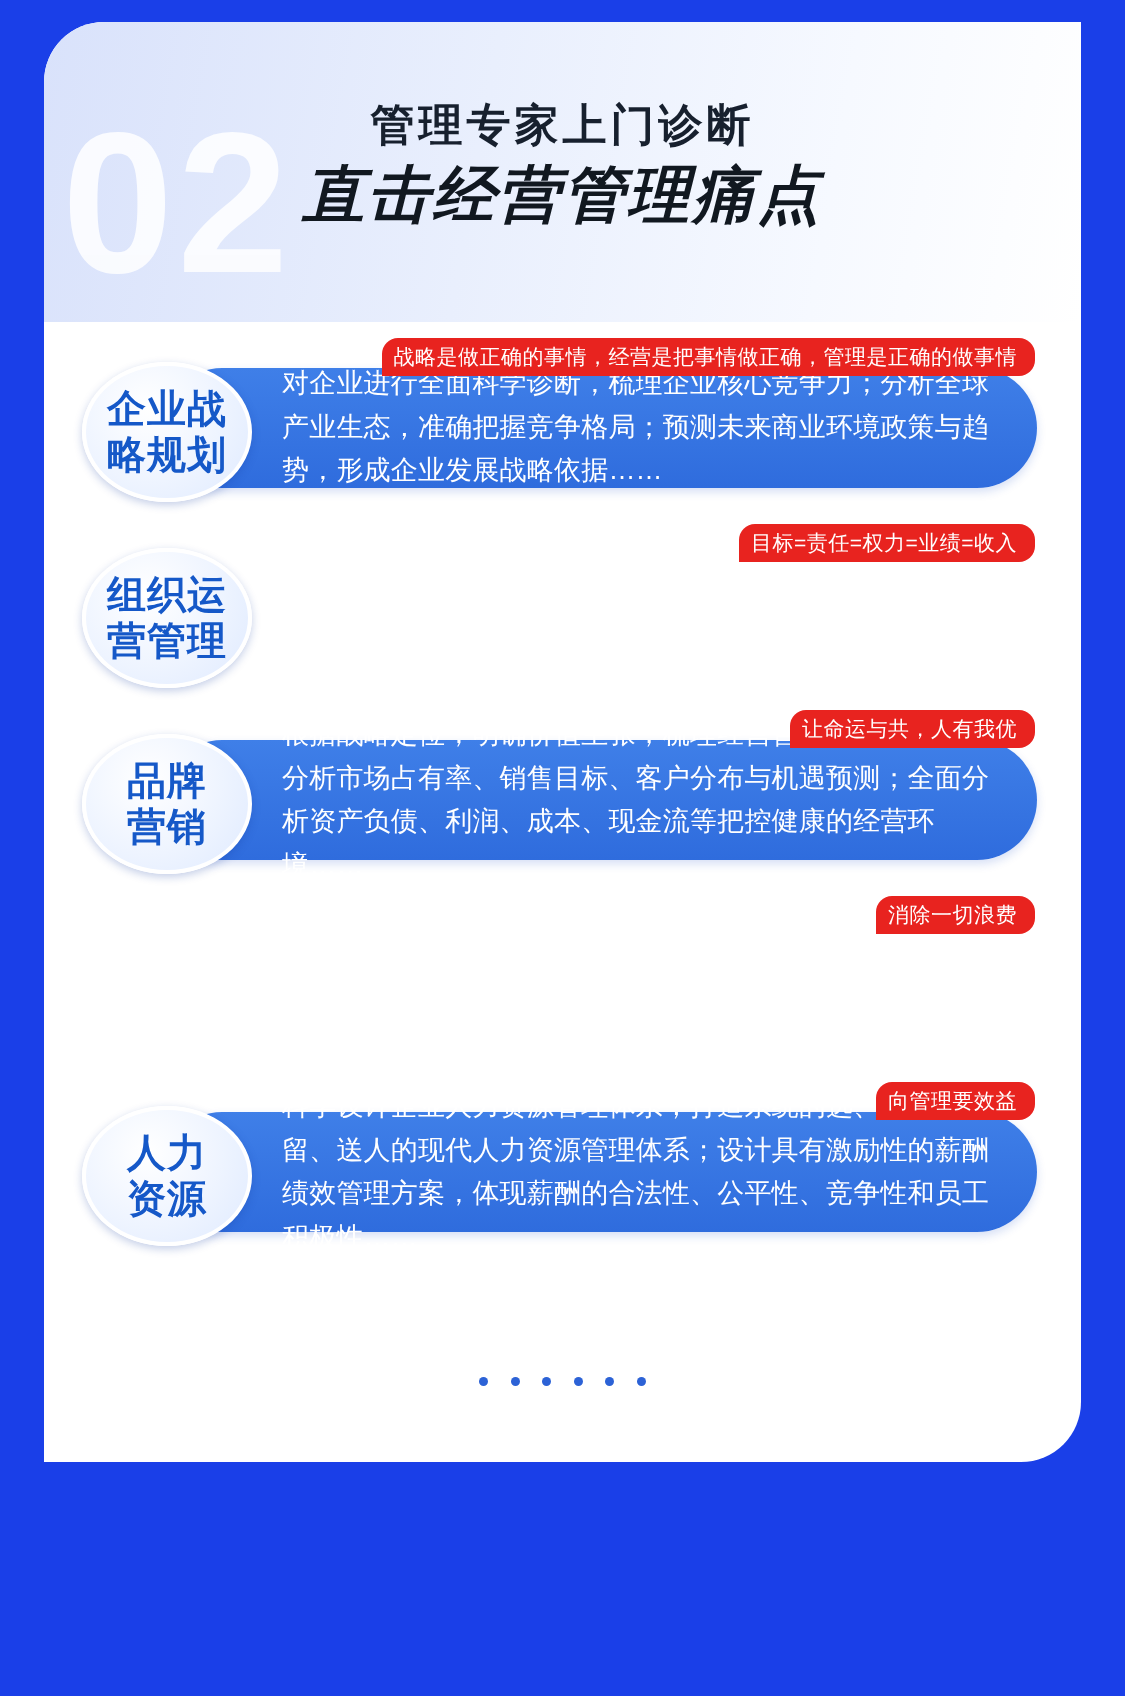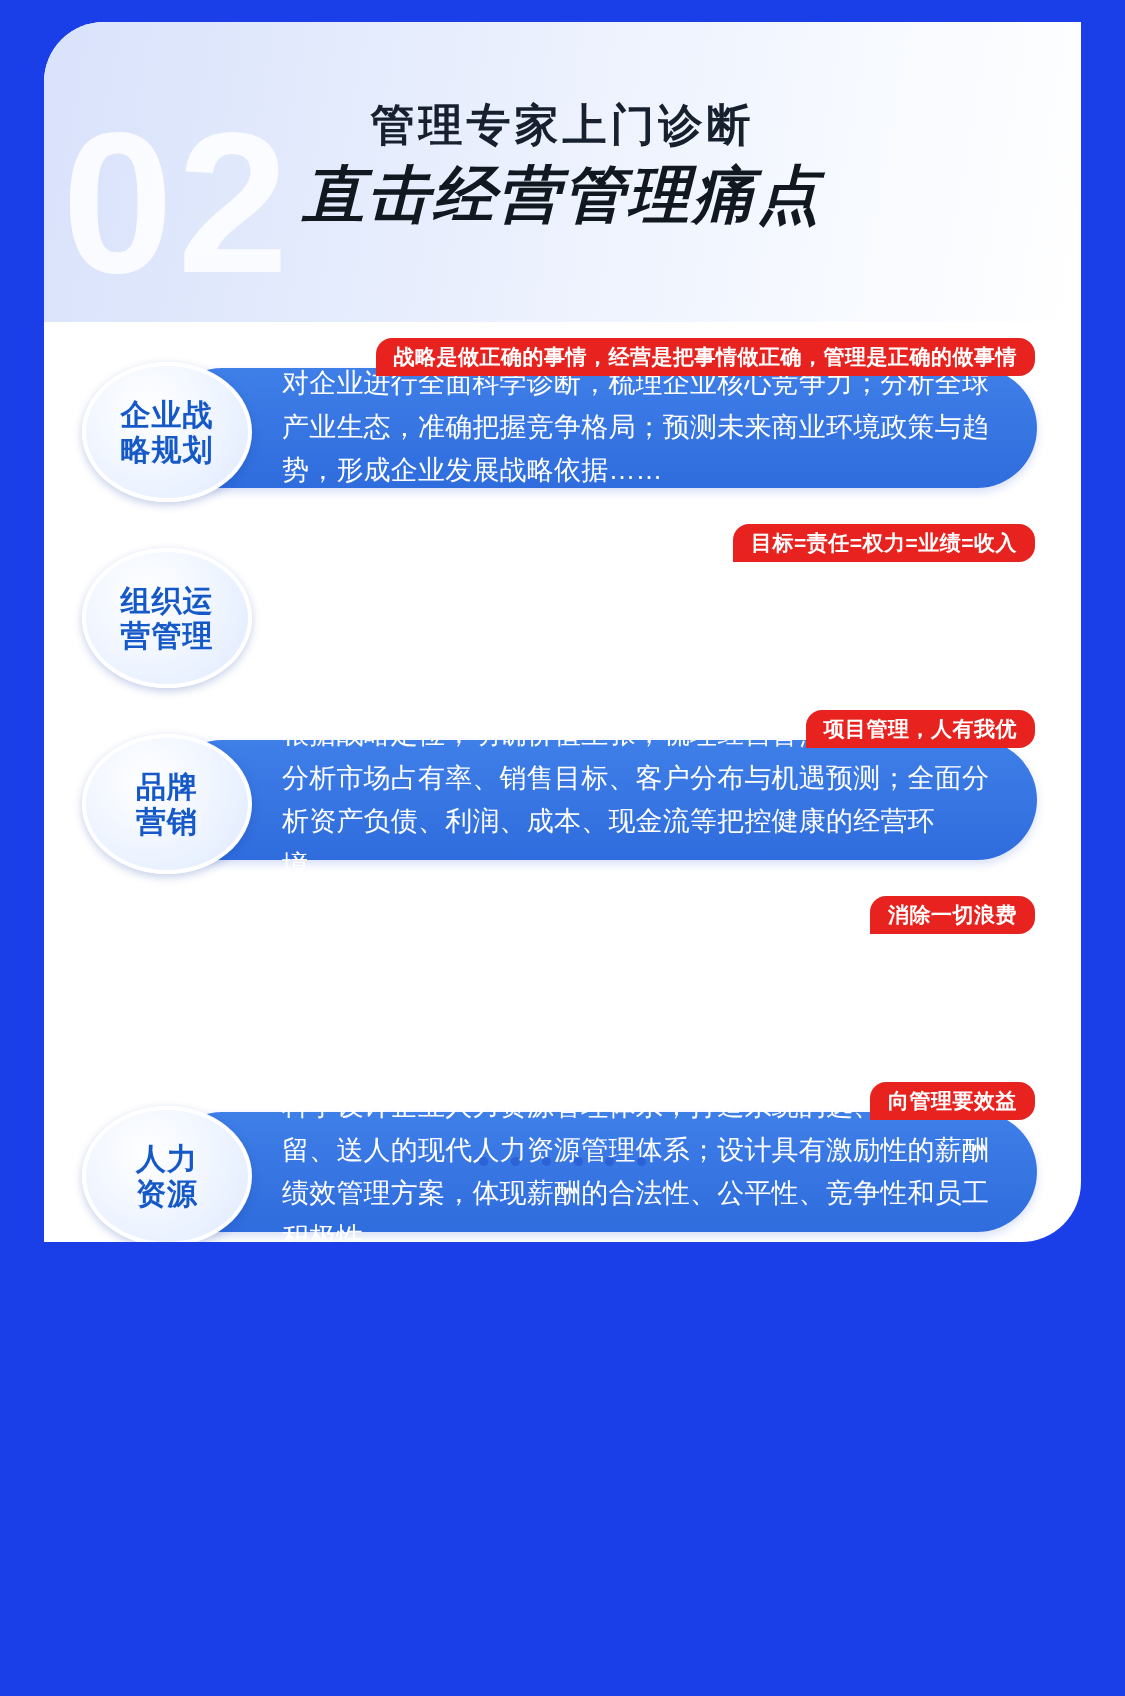--- a/index.html
+++ b/index.html
@@ -13,21 +13,21 @@
     font-family: "Liberation Sans", "DejaVu Sans", sans-serif;
     overflow: hidden;
     position: relative;
   }
 
   .poster {
     position: absolute;
     left: 44px;
     top: 22px;
     width: 1037px;
-    height: 1220px;
+    height: 1440px;
     background: #ffffff;
     border-radius: 60px 0 60px 0;
     overflow: hidden;
   }
 
   
   .header {
     position: relative;
     height: 300px;
     background: linear-gradient(100deg, #d9e2fb 0%, #e9effd 42%, #f6f9ff 75%, #ffffff 100%);
@@ -81,23 +81,23 @@
     height: 150px;
   }
 
   .tagline {
     position: absolute;
     top: 0;
     right: 12px;
     background: #e8231f;
     color: #ffffff;
     font-size: 21px;
-    font-weight: bold;
+    font-weight: normal;
     letter-spacing: .5px;
-    padding: 8px 18px 9px 18px;
+    padding: 8px 18px 9px 12px;
     border-radius: 16px 16px 16px 0;
     white-space: nowrap;
     z-index: 5;
     line-height: 1;
   }
 
   .panel {
     position: absolute;
     left: 84px;
     right: 10px;
@@ -129,21 +129,21 @@
     background: radial-gradient(circle at 38% 32%, #ffffff 0%, #eef4ff 55%, #dfeaff 100%);
     border: 4px solid #ffffff;
     box-shadow: 0 3px 8px rgba(20,60,160,.25);
     display: flex;
     align-items: center;
     justify-content: center;
     z-index: 4;
   }
   .badge-label {
     color: #1558c8;
-    font-size: 30px;
+    font-size: 39px;
     font-weight: bold;
     line-height: 1.18;
     text-align: left;
     letter-spacing: 1px;
     white-space: pre-line;
   }
 
   
   .footer-dots {
     position: absolute;
@@ -190,21 +190,21 @@
 
     <div class="row">
       <div class="tagline">目标=责任=权力=业绩=收入</div>
       <div class="badge">
         <div class="badge-label">组织运
 营管理</div>
       </div>
     </div>
 
     <div class="row">
-      <div class="tagline">项目管理，人有我优</div>
+      <div class="tagline">让命运与共，人有我优</div>
       <div class="panel">
         <div class="panel-text">根据战略定位，明确价值主张，梳理经营盲点和短板，全面分析市场占有率、销售目标、客户分布与机遇预测；全面分析资产负债、利润、成本、现金流等把控健康的经营环境……</div>
       </div>
       <div class="badge">
         <div class="badge-label">品牌
 营销</div>
       </div>
     </div>
 
     <div class="row">

